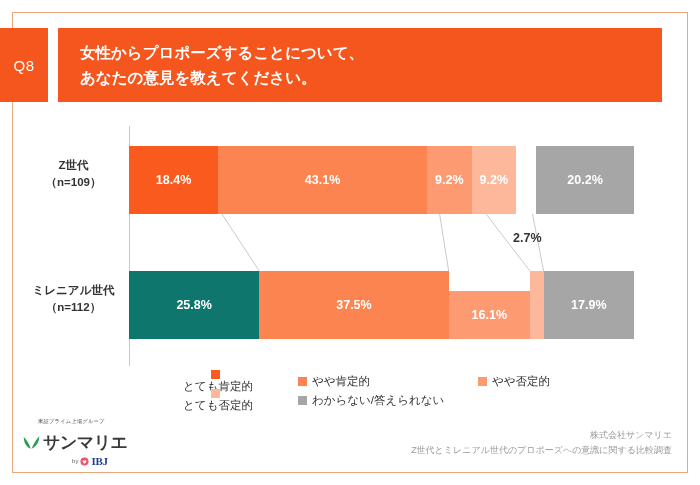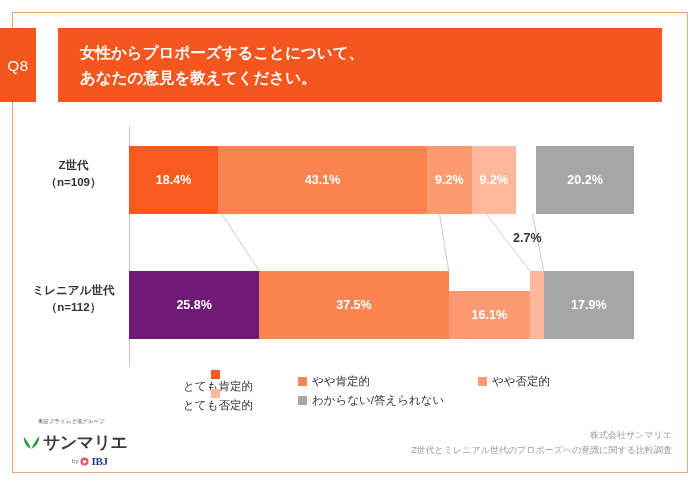--- a/index.html
+++ b/index.html
@@ -37,21 +37,21 @@
     position: absolute;
     left: 0;
     top: 28px;
     width: 662px;
     height: 74px;
   }
   .q-badge {
     position: absolute;
     left: 0;
     top: 0;
-    width: 36px;
+    width: 48px;
     height: 74px;
     background: #F4561D;
     color: #ffffff;
     display: flex;
     align-items: center;
     justify-content: center;
     font-size: 15px;
     letter-spacing: 0.5px;
   }
   .q-title {
@@ -276,21 +276,21 @@
       </div>
       <div class="seg" style="width:9.2%;background:#FDB79B;">
         <span>9.2%</span>
       </div>
       <div class="seg" style="width:20.2%;background:#A6A6A6;margin-left:20px;">
         <span>20.2%</span>
       </div>
     </div>
 
     <div class="bar row2">
-      <div class="seg" style="width:25.8%;background:#701a75;">
+      <div class="seg" style="width:25.8%;background:#0f766e;">
         <span>25.8%</span>
       </div>
       <div class="seg" style="width:37.5%;background:#FC8450;">
         <span>37.5%</span>
       </div>
       <div class="seg" style="width:16.1%;background:#FD9A72;margin-top:20px;">
         <span>16.1%</span>
       </div>
       <div class="seg" style="width:2.7%;background:#FDB79B;"></div>
       <div class="seg" style="width:17.9%;background:#A6A6A6;">

